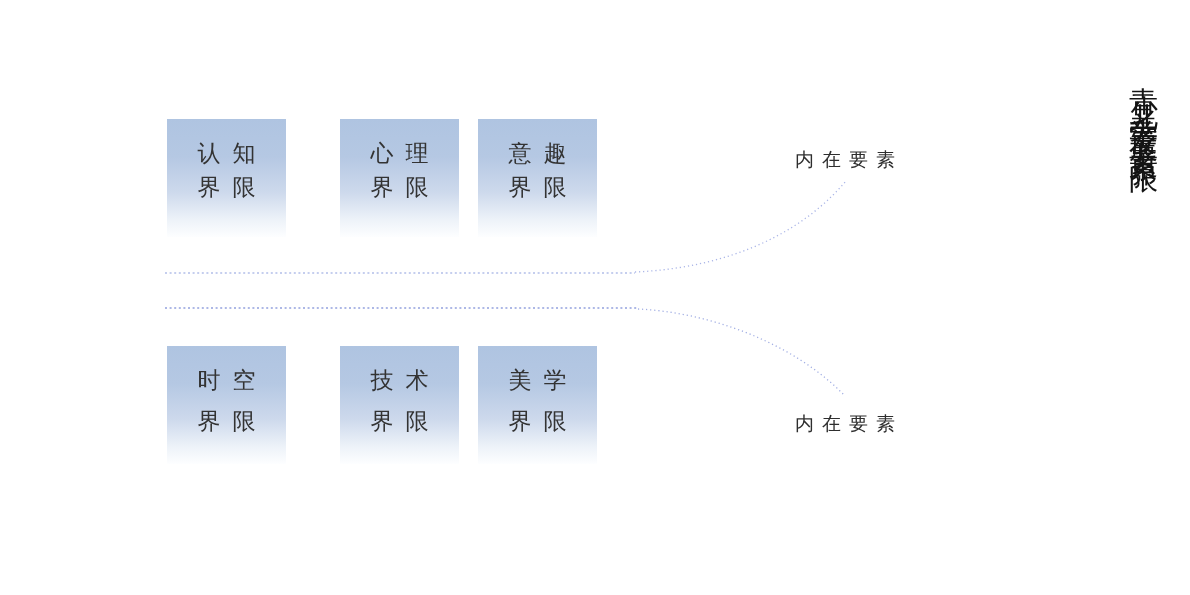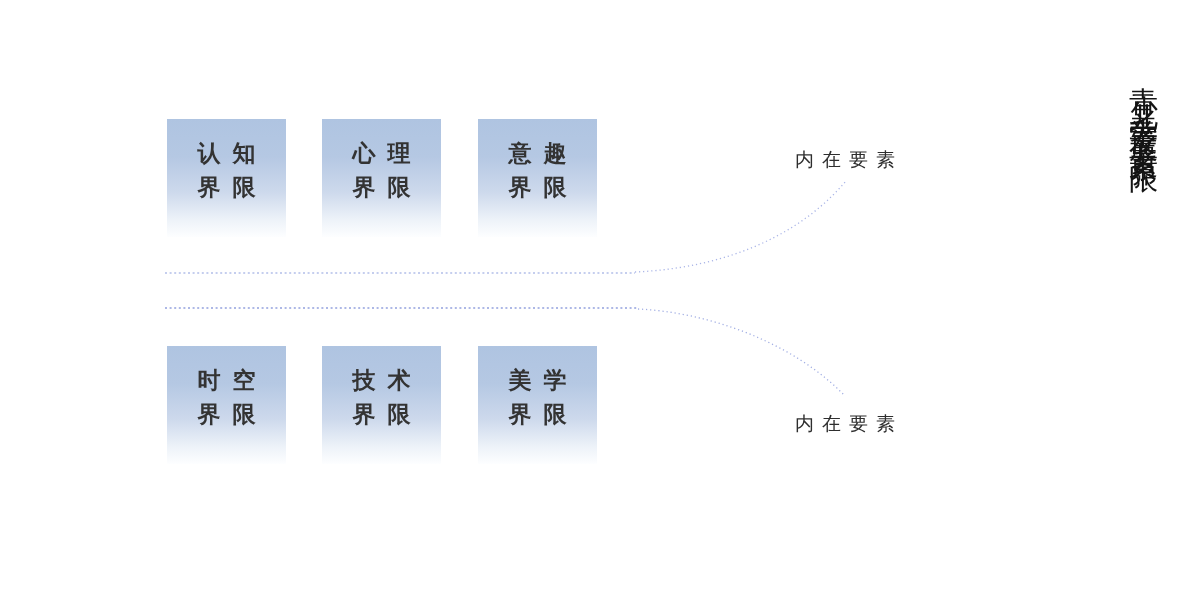--- a/index.html
+++ b/index.html
@@ -15,31 +15,30 @@
   .c-dot  { fill:none; stroke-width:1.3; stroke-dasharray:1.2 2.9; }
 
   .box {
     position:absolute;
     width:119px; height:118px;
     box-sizing:border-box;
     background:linear-gradient(180deg,
       #afc4e1 0%, #b5c8e3 32%, #cdd9ec 62%, #eef3f9 86%, #fdfeff 100%);
     display:flex; flex-direction:column; align-items:center;
     padding-top:17px;
-    font-weight:bold;
   }
   .box .line {
     font-size:23px; line-height:34px;
     letter-spacing:12px; text-indent:12px;
     color:#333333; white-space:nowrap;
   }
   .row-top   { top:119px; }
-  .row-bot   { top:346px; }
+  .row-bot   { top:346px;gap:7px; }
   .col-0 { left:167px; }
-  .col-1 { left:322px;text-align:right; }
+  .col-1 { left:340px;text-align:right; }
   .col-2 { left:478px;text-align:right; }
 
   .group-label {
     position:absolute;
     font-size:19px; letter-spacing:8px;
     color:#2e2e2e; white-space:nowrap;
   }
   .label-internal { left:795px; top:147px;font-family:Liberation Serif, serif; }
   .label-external { left:795px; top:411px; }
 

